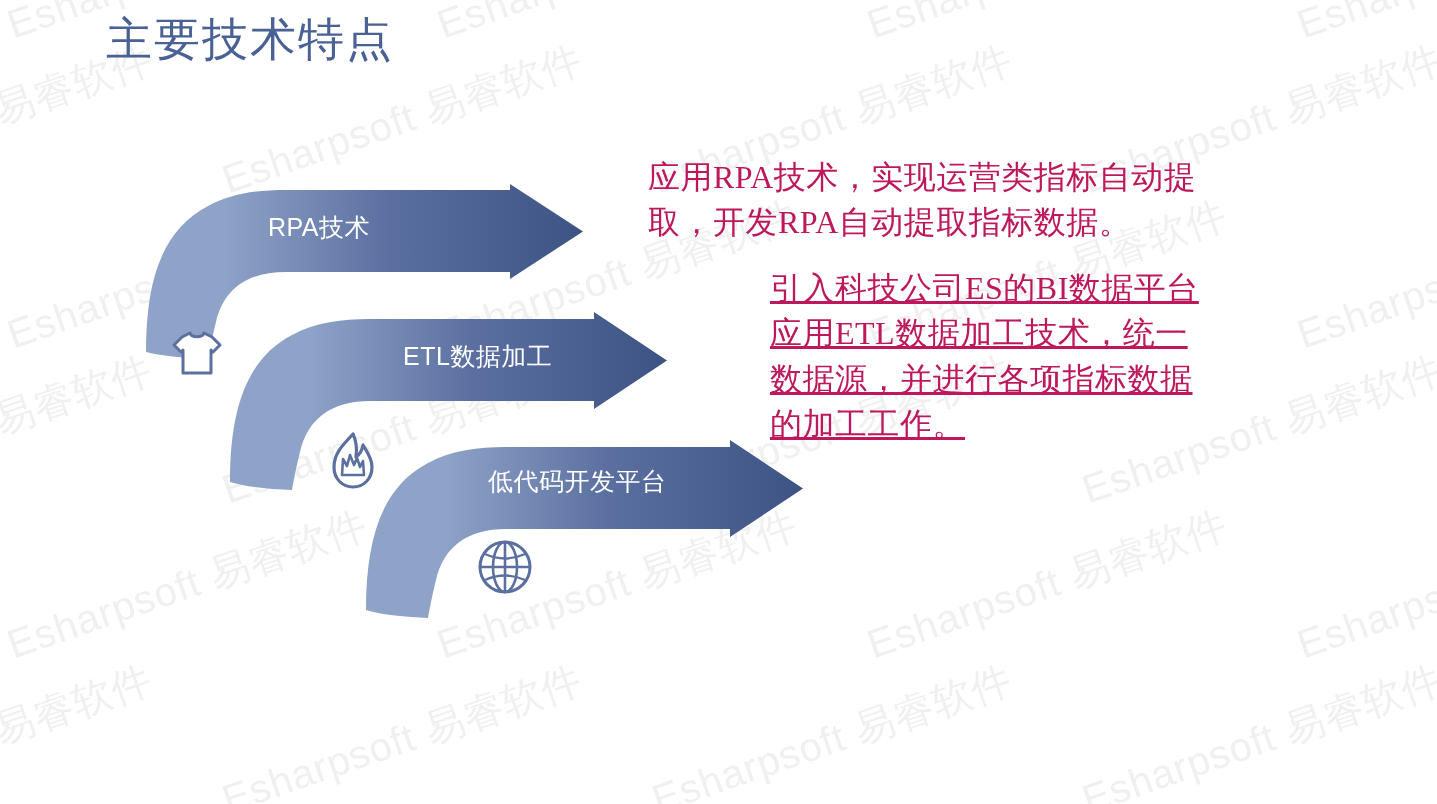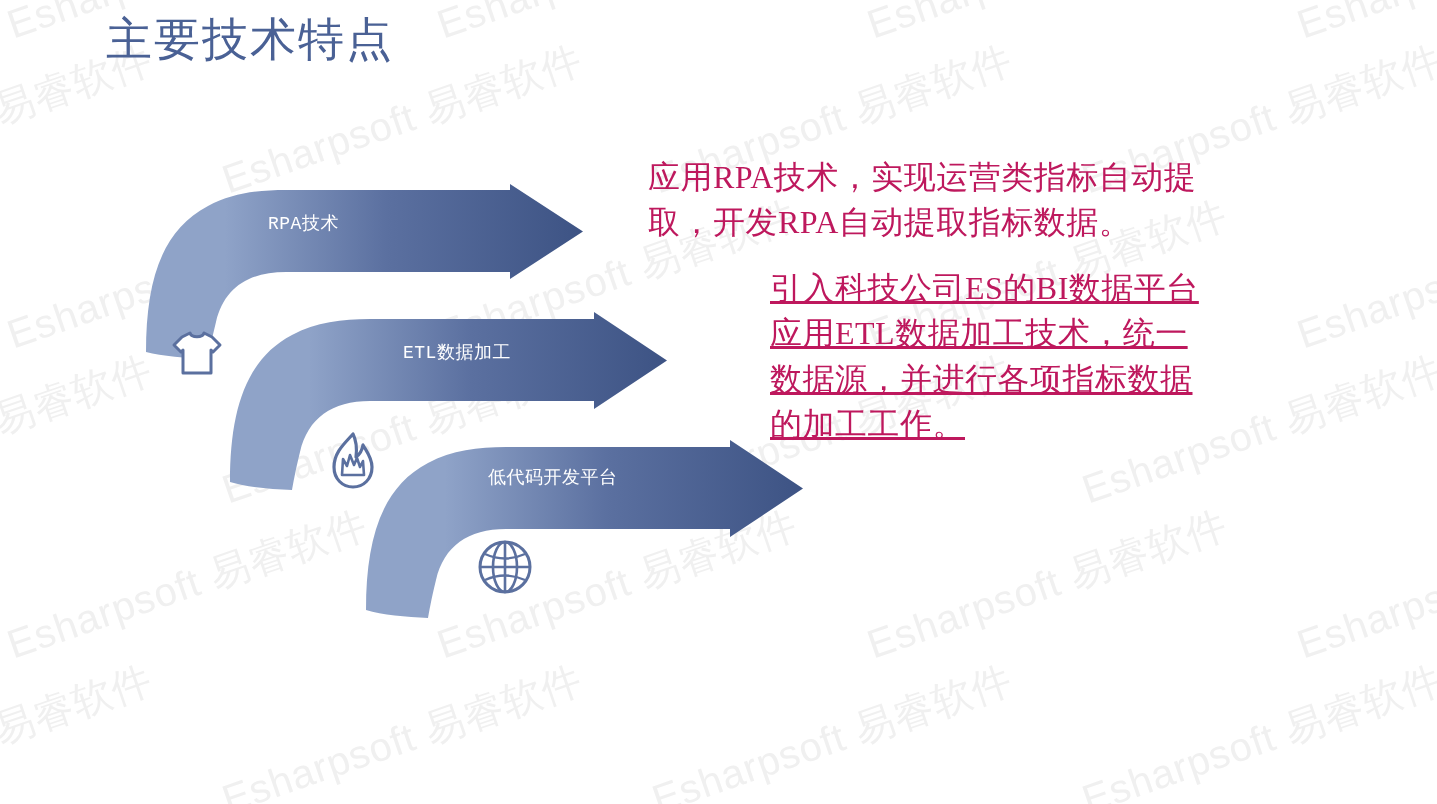--- a/index.html
+++ b/index.html
@@ -56,22 +56,22 @@
 
   
   .arrow-group {
     position: absolute;
     z-index: 3;
   }
   .arrow-svg { display: block; }
   .arrow-label {
     position: absolute;
     color: #ffffff;
-    font-size: 18px;
-    font-family: Liberation Mono, monospace;
+    font-size: 25px;
+    font-family: Liberation Sans, sans-serif;
     white-space: nowrap;
     letter-spacing: 0.5px;
     z-index: 4;
   }
 
   
   .icon-box {
     position: absolute;
     z-index: 4;
   }

